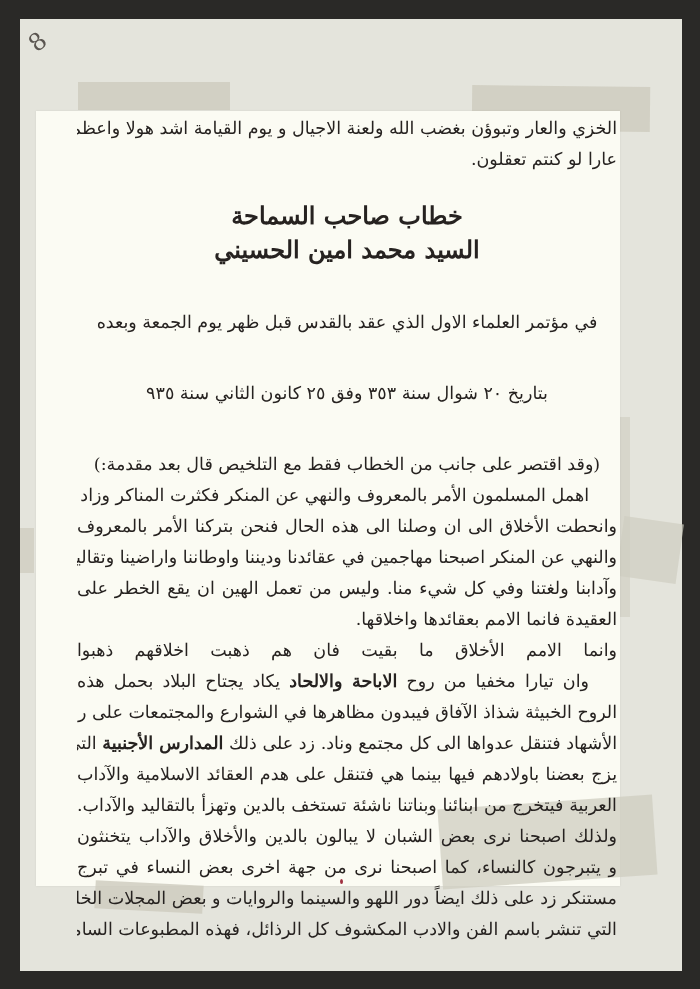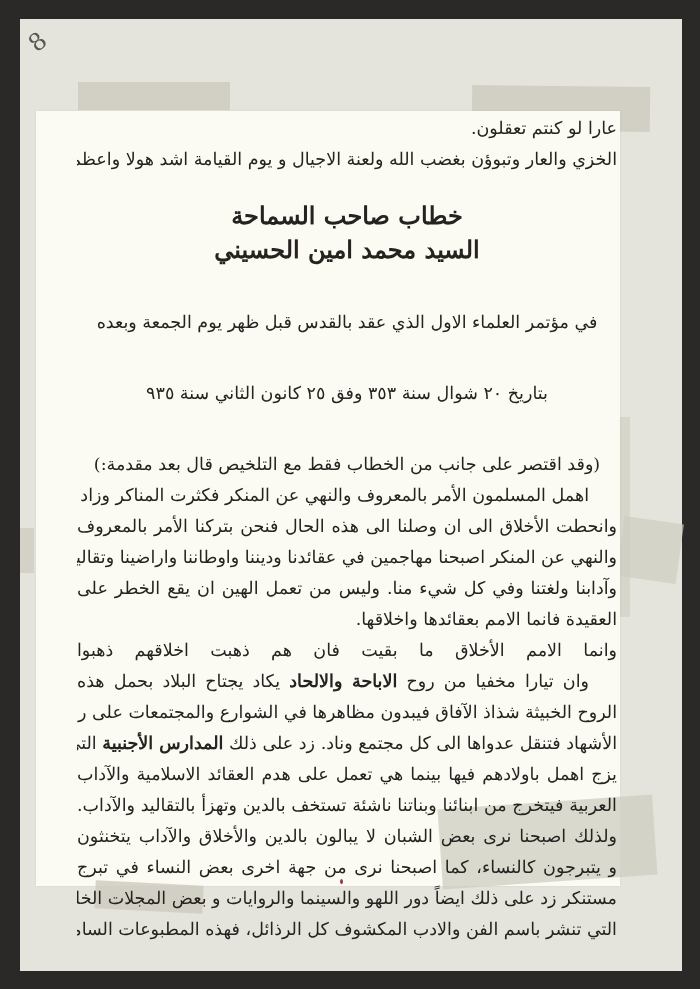--- a/index.html
+++ b/index.html
@@ -63,41 +63,41 @@
 <div class="tape" style="left:620px;top:417px;width:10px;height:200px;opacity:0.6;"></div>
 <div class="tape" style="left:620px;top:520px;width:60px;height:60px;transform:rotate(8deg);opacity:0.7;"></div>
 <div class="tape" style="left:20px;top:528px;width:14px;height:45px;opacity:0.8;"></div>
 
 <div class="paper"></div>
 
 <div class="tape" style="left:95px;top:883px;width:108px;height:28px;transform:rotate(3deg);"></div>
 <div class="tape" style="left:440px;top:802px;width:215px;height:80px;transform:rotate(-4deg);opacity:0.75;"></div>
 
 <div class="text-block">
+  <div class="line">الخزي والعار وتبوؤن بغضب الله ولعنة الاجيال و يوم القيامة اشد هولا واعظم</div>
   <div class="line last">عارا لو كنتم تعقلون.</div>
-  <div class="line">الخزي والعار وتبوؤن بغضب الله ولعنة الاجيال و يوم القيامة اشد هولا واعظم</div>
   <div class="spacer"></div>
   <div class="heading">خطاب صاحب السماحة</div>
   <div class="heading">السيد محمد امين الحسيني</div>
   <div class="line center">في مؤتمر العلماء الاول الذي عقد بالقدس قبل ظهر يوم الجمعة وبعده</div>
   <div class="line center">بتاريخ ٢٠ شوال سنة ٣٥٣ وفق ٢٥ كانون الثاني سنة ٩٣٥</div>
   <div class="line center">(وقد اقتصر على جانب من الخطاب فقط مع التلخيص قال بعد مقدمة:)</div>
 
   <div class="line indent">اهمل المسلمون الأمر بالمعروف والنهي عن المنكر فكثرت المناكر وزاد البلاء</div>
   <div class="line">وانحطت الأخلاق الى ان وصلنا الى هذه الحال فنحن بتركنا الأمر بالمعروف</div>
   <div class="line">والنهي عن المنكر اصبحنا مهاجمين في عقائدنا وديننا واوطاننا واراضينا وتقاليدنا</div>
   <div class="line">وآدابنا ولغتنا وفي كل شيء منا. وليس من تعمل الهين ان يقع الخطر على</div>
   <div class="line last">العقيدة فانما الامم بعقائدها واخلاقها.</div>
 
   <div class="line">وانما الامم الأخلاق ما بقيت     فان هم ذهبت اخلاقهم ذهبوا</div>
 
   <div class="line indent"><span>وان تيارا مخفيا من روح </span><b>الاباحة والالحاد</b><span> يكاد يجتاح البلاد بحمل هذه</span></div>
   <div class="line">الروح الخبيثة شذاذ الآفاق فيبدون مظاهرها في الشوارع والمجتمعات على رؤوس</div>
   <div class="line"><span>الأشهاد فتنقل عدواها الى كل مجتمع وناد. زد على ذلك </span><b>المدارس الأجنبية</b><span> التي</span></div>
-  <div class="line">يزج اهمل باولادهم فيها بينما هي تعمل على هدم العقائد الاسلامية والآداب</div>
+  <div class="line">يزج بعضنا باولادهم فيها بينما هي فتنقل على هدم العقائد الاسلامية والآداب</div>
   <div class="line">العربية فيتخرج من ابنائنا وبناتنا ناشئة تستخف بالدين وتهزأ بالتقاليد والآداب.</div>
   <div class="line">ولذلك اصبحنا نرى بعض الشبان لا يبالون بالدين والأخلاق والآداب يتخنثون</div>
   <div class="line">و يتبرجون كالنساء، كما اصبحنا نرى من جهة اخرى بعض النساء في تبرج</div>
   <div class="line">مستنكر زد على ذلك ايضاً دور اللهو والسينما والروايات و بعض المجلات الخليعة</div>
   <div class="line">التي تنشر باسم الفن والادب المكشوف كل الرذائل، فهذه المطبوعات السامة</div>
 </div>
 
 <div class="dot"></div>
 
 </body></html>

